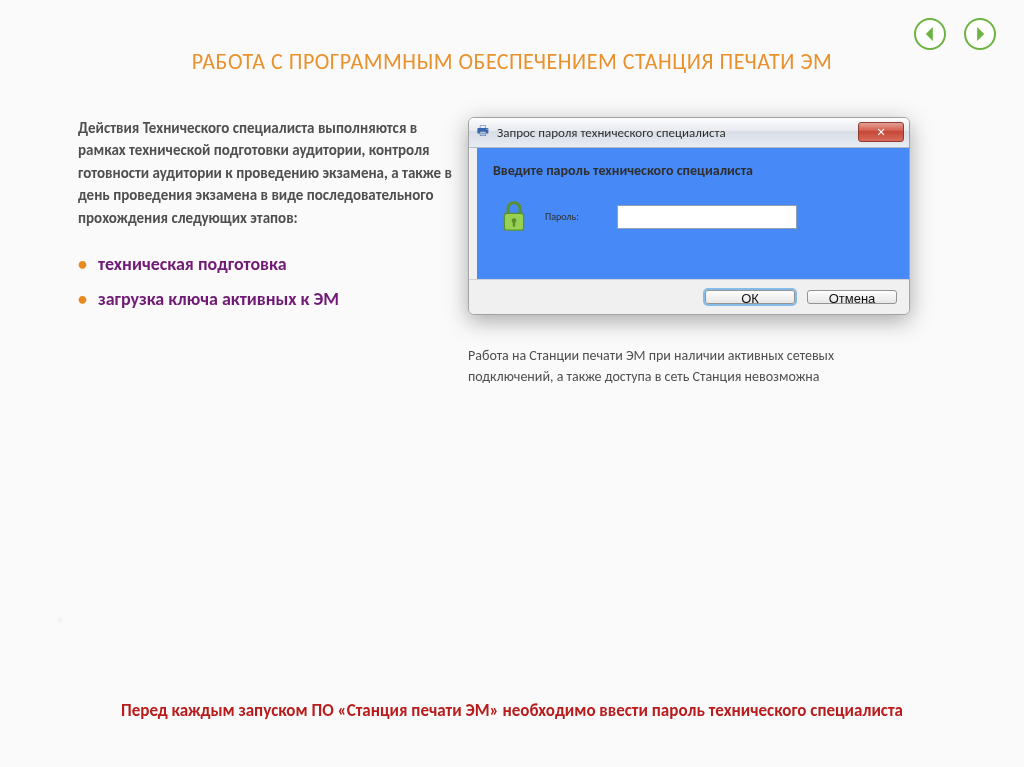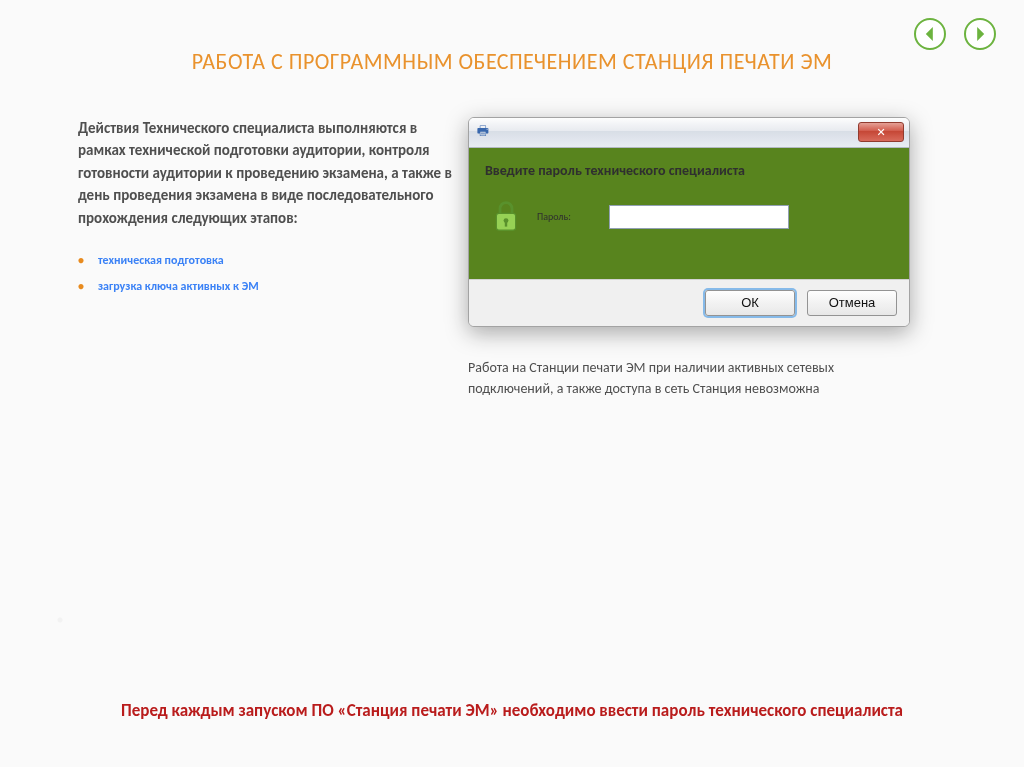--- a/index.html
+++ b/index.html
@@ -52,23 +52,23 @@
     color:#3a3a3a;
     line-height:1.5;
   }
   .left .intro {
     font-weight:bold;
     color:#444;
     margin-bottom:22px;
   }
   .bullets { list-style:none; }
   .bullets li {
-    color:#3b82f6;
+    color:#701a75;
     font-weight:bold;
-    font-size:12px;
+    font-size:18px;
     margin-bottom:8px;
     position:relative;
     padding-left:20px;
   }
   .bullets li::before {
     content:"•";
     position:absolute; left:0; top:0;
     color:#e88b1f;
   }
   .right {
@@ -106,21 +106,22 @@
     background:linear-gradient(#e39a8f,#cf4f3f 45%,#c23b29 46%,#d66151);
     border:1px solid #8a2e22;
     border-radius:3px;
     color:#fff;
     display:flex; align-items:center; justify-content:center;
     font-size:11px;
     cursor:pointer;
   }
   .win-body {
     padding:14px 16px 16px 16px;
-    background:#4d7c0f;
+    background:#3b82f6;
+    margin-left:8px;
   }
   .win-body .prompt {
     font-size:14px; color:#222; font-weight:bold;
     margin-bottom:18px;
   }
   .pw-row { display:flex; align-items:center; gap:14px; margin-bottom:26px; padding-left:4px;}
   .lock-icon {
     width:34px; height:40px;
     display:flex; align-items:center; justify-content:center;
   }
@@ -135,21 +136,21 @@
     padding:2px 4px;
     font-size:13px;
   }
   .win-buttons {
     border-top:1px solid #cfcfcf;
     background:#f0f0f0;
     padding:10px 12px;
     display:flex; justify-content:flex-end; gap:12px;
   }
   .win-btn {
-    min-width:90px; height:26px;
+    min-width:90px; height:14px;
     border:1px solid #8c8c8c;
     border-radius:3px;
     background:linear-gradient(#fefefe,#e6e6e6);
     font-size:13px;
     cursor:pointer;
   }
   .win-btn.default {
     box-shadow:0 0 0 2px #7eb6e8;
   }
   .right .note {
@@ -198,20 +199,21 @@
       <li>техническая подготовка</li>
       <li>загрузка ключа активных к ЭМ</li>
     </ul>
   </div>
 
   <div class="right">
 
     <div class="win-dialog">
       <div class="win-title">
         <span class="app-icon">🖶</span>
+        <span>Запрос пароля технического специалиста</span>
         <span class="flex"></span>
         <div class="win-close">
           <span>✕</span>
         </div>
       </div>
       <div class="win-body">
         <div class="prompt">Введите пароль технического специалиста</div>
         <div class="pw-row">
           <span class="lock-icon">
             <svg viewBox="0 0 24 30">

